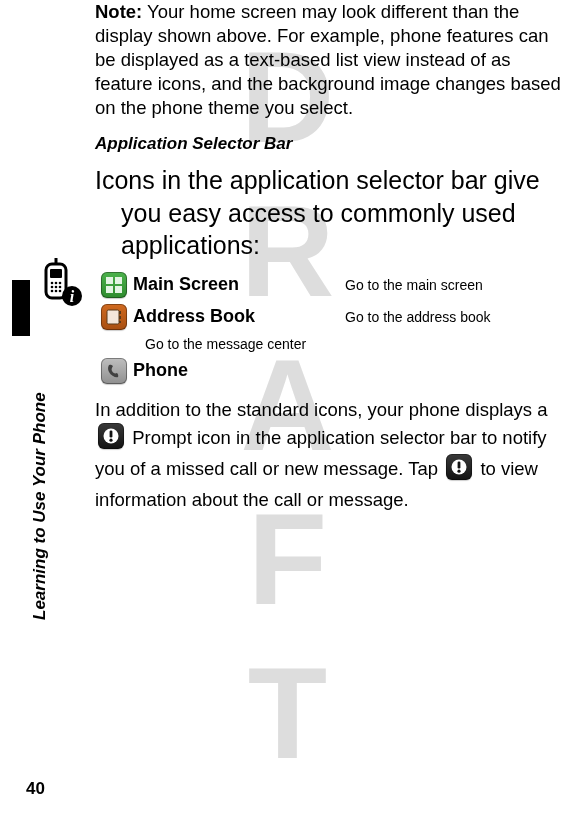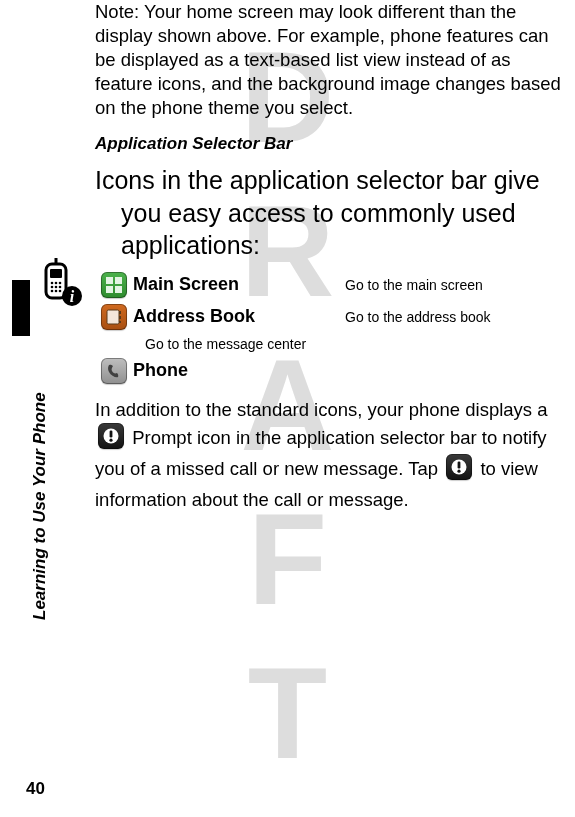--- a/index.html
+++ b/index.html
@@ -26,21 +26,21 @@
     left: 95px;
     right: 10px;
     z-index: 2;
     padding-top: 0;
   }
   .note {
     font-size: 18.5px;
     line-height: 1.3;
     margin-bottom: 14px;
   }
-  .note-label { font-weight: 400; }
+  .note-label { font-weight: 700; }
   .heading {
     font-size: 17px;
     font-weight: 700;
     font-style: italic;
     margin: 10px 0 10px 0;
     font-family: Arial, Helvetica, sans-serif;
   }
   .para {
     font-size: 25px;
     line-height: 1.3;

